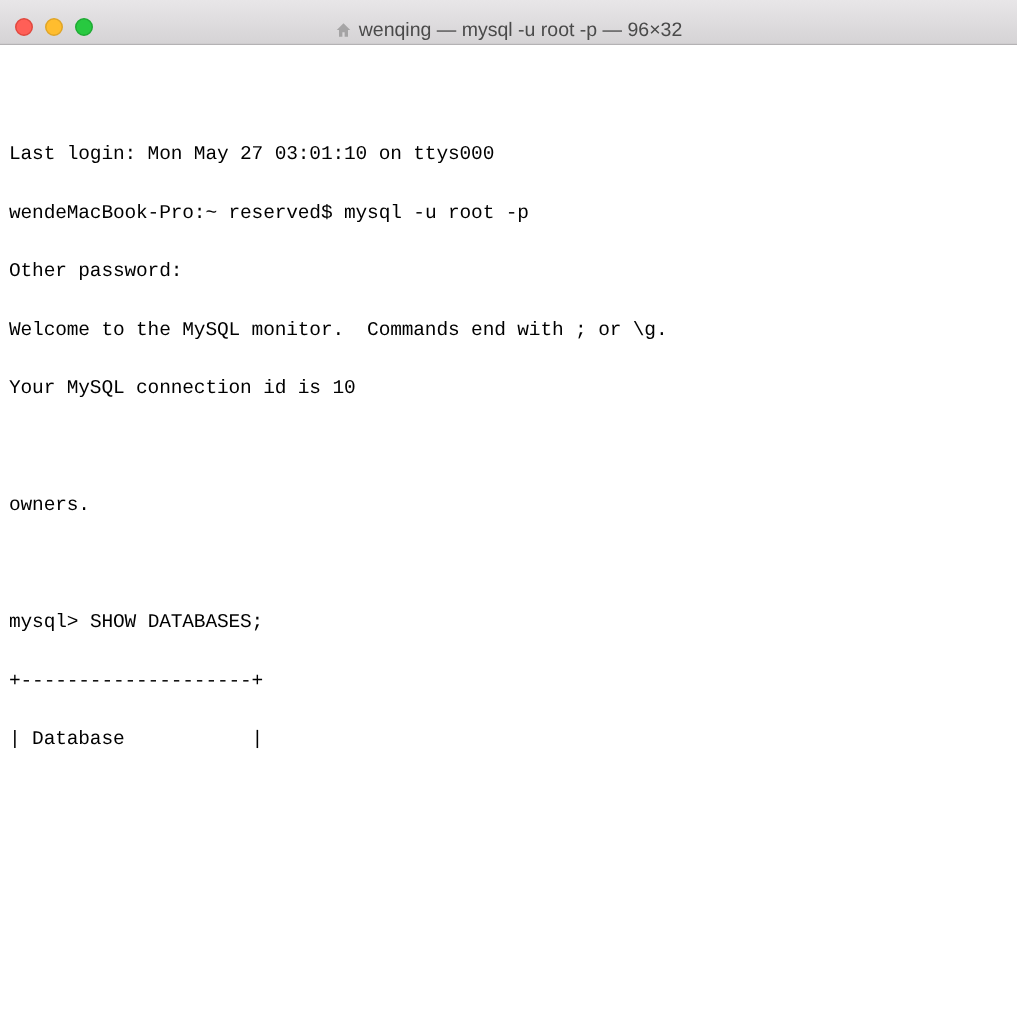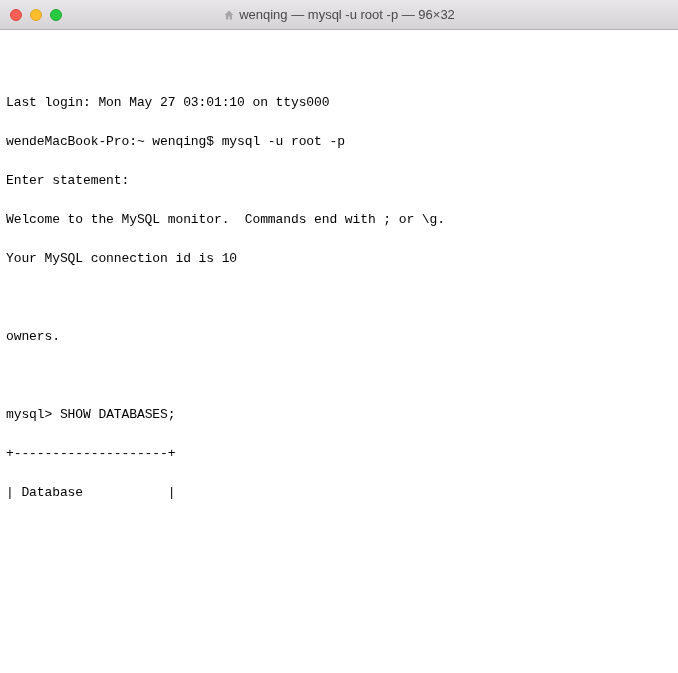--- a/index.html
+++ b/index.html
@@ -9,21 +9,21 @@
       background: #fff;
       width: 678px;
       height: 673px;
       overflow: hidden;
     }
     .titlebar {
       height: 30px;
       background: linear-gradient(#e8e6e8, #d5d3d5);
       border-bottom: 1px solid #b4b2b4;
       display: flex;
-      align-items: center;
+      align-items: flex-start;
       padding: 12px 10px;
       position: relative;
     }
     .traffic-lights {
       display: flex;
       gap: 8px;
       align-items: center;
     }
     .tl {
       width: 12px;
@@ -77,22 +77,22 @@
       <svg viewBox="0 0 16 16" width="12" height="12">
           <path fill="#7a7a7a" d="M8 2 L14 8 L12 8 L12 14 L9 14 L9 10 L7 10 L7 14 L4 14 L4 8 L2 8 Z"></path>
         </svg>
     </span>
     <span>wenqing — mysql -u root -p — 96×32</span>
   </div>
 </div>
 
 <div class="terminal">
 <span class="line">Last login: Mon May 27 03:01:10 on ttys000</span>
-<span class="line"><span>wendeMacBook-Pro:~ wenqing$ </span><span>mysql -u root -p</span></span>
-<span class="line">Enter statement:</span>
+<span class="line"><span>wendeMacBook-Pro:~ reserved$ </span><span>mysql -u root -p</span></span>
+<span class="line">Other password:</span>
 <span class="line">Welcome to the MySQL monitor.  Commands end with ; or \g.</span>
 <span class="line">Your MySQL connection id is 10</span>
 <span class="line"></span>
 <span class="line"></span>
 <span class="line">owners.</span>
 <span class="line"></span>
 <span class="line"></span>
 <span class="line"><span>mysql&gt; </span><span>SHOW DATABASES;</span></span>
 <span class="line">+--------------------+</span>
 <span class="line">| Database           |</span>

